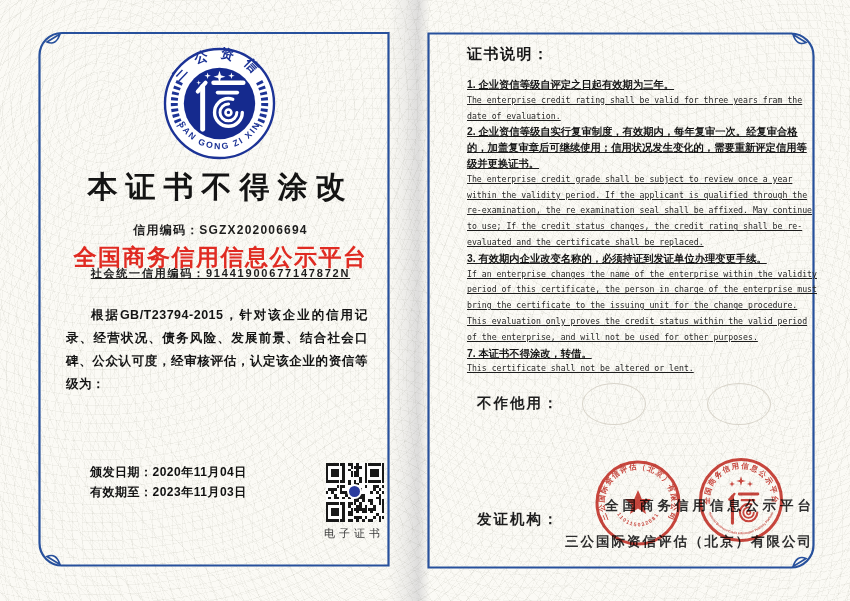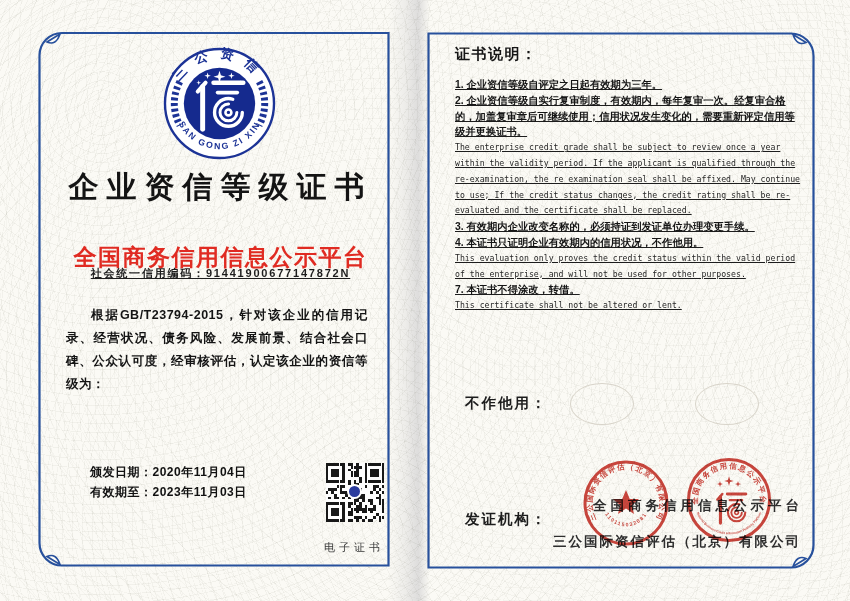--- a/index.html
+++ b/index.html
@@ -12,21 +12,21 @@
       repeating-radial-gradient(circle at 80% 8%,  rgba(140,140,122,.07)  0 .8px, transparent .8px 11px),
       repeating-radial-gradient(circle at 94% 62%, rgba(140,140,122,.08)  0 .8px, transparent .8px 8px),
       repeating-radial-gradient(circle at 45% 88%, rgba(140,140,122,.07)  0 .8px, transparent .8px 10px),
       repeating-radial-gradient(circle at 22% 62%, rgba(140,140,122,.06)  0 .8px, transparent .8px 12px),
       repeating-radial-gradient(circle at 62% 35%, rgba(140,140,122,.055) 0 .8px, transparent .8px 13px);}
   .frames{position:absolute;left:0;top:0;pointer-events:none;}
   .fold{position:absolute;left:388px;top:0;width:42px;height:601px;pointer-events:none;
         background:linear-gradient(to right,rgba(255,255,255,0),rgba(150,150,160,.13) 40%,rgba(105,105,122,.2) 72%,rgba(255,255,255,0));}
   .page{position:absolute;}
   .page-left{left:38px;top:32px;width:351px;height:534px;}
-  .page-right{left:436px;top:33px;width:387px;height:535px;}
+  .page-right{left:448px;top:33px;width:387px;height:535px;}
   .abs{position:absolute;}
   .cshift{left:0;width:100%;box-sizing:border-box;padding-left:14px;text-align:center;}
   
   .emblem{position:absolute;left:125px;top:15px;}
   .title{margin:0;font-family:"Liberation Serif",serif;font-weight:900;font-size:30px;
          letter-spacing:8px;color:#141414;top:135px;}
   .title-en{top:172px;font-size:9px;font-weight:700;letter-spacing:2.4px;color:#1a1a1a;}
   .credit-code{top:190px;font-size:12px;font-weight:700;letter-spacing:1.2px;}
   .company{top:210px;font-size:23px;font-weight:900;letter-spacing:1.5px;color:#e02b22;}
   .social-code{top:234px;font-size:11px;font-weight:700;letter-spacing:1.8px;text-decoration:underline;}
@@ -35,21 +35,21 @@
   .rating{top:340px;font-family:"Liberation Serif",serif;font-weight:900;font-size:36px;
           letter-spacing:4px;color:#cf1d1a;}
   .dline{left:52px;font-size:12px;font-weight:700;letter-spacing:.5px;color:#111;}
   .issue{top:432px;} .valid{top:452px;}
   .query{top:478px;left:64px;font-size:10.5px;font-weight:600;display:flex;gap:10px;color:#222;}
   .qr-wrap{left:286px;top:431px;width:60px;text-align:center;}
   .qr{position:relative;width:57px;height:57px;background:#fdfdfd;margin:0 auto;}
   .qr i{position:absolute;width:2.8px;height:2.8px;background:#181818;}
   .qr-logo{position:absolute;left:21px;top:21px;width:15px;height:15px;border-radius:50%;
            background:#2b3c9e;border:2px solid #fff;box-sizing:border-box;}
-  .qr-caption{margin-top:20px;font-family:"Liberation Serif",serif;font-size:11px;
+  .qr-caption{margin-top:6px;font-family:"Liberation Serif",serif;font-size:11px;
               letter-spacing:4px;color:#3a3a3a;}
   
   .rp-heading{left:19px;top:12px;font-size:15px;font-weight:700;letter-spacing:1.5px;color:#161616;}
   .instructions{left:19px;top:44px;width:350px;text-decoration:underline;}
   .ins-cn{margin:0;font-size:10.3px;font-weight:700;line-height:15.8px;color:#151515;}
   .ins-en{margin:0;font-family:"DejaVu Sans Mono",monospace;font-size:8.2px;line-height:15.8px;color:#262626;}
   .rp-label{font-size:14.5px;font-weight:600;letter-spacing:2px;color:#1d1d1d;}
   .annual{left:29px;top:361px;}
   .oval{border:1px solid #d8d4ca;border-radius:50%;width:62px;height:40px;}
   .oval1{left:134px;top:350px;} .oval2{left:259px;top:350px;}
@@ -107,21 +107,22 @@
         <path d="M -22 -12 L -14 -21" stroke-width="4"></path>
         <path d="M -17 -17 L -17 26" stroke-width="5"></path>
         <path d="M -6 -21 L 24 -21" stroke-width="4.6"></path>
         <path d="M -2 -11 L 18 -11" stroke-width="3.6"></path>
         <circle cx="9" cy="9" r="14" stroke-width="3.4" stroke-dasharray="70 18"></circle>
         <circle cx="9" cy="9" r="8.5" stroke-width="3" stroke-dasharray="40 13"></circle>
         <circle cx="9" cy="9" r="3" stroke-width="2.6"></circle>
       </g>
     </svg>
 
-    <h1 class="abs cshift title">企业资信等级证书</h1>
+    <h1 class="abs cshift title">本证书不得涂改</h1>
+    <div class="abs cshift credit-code">信用编码：SGZX202006694</div>
     <div class="abs cshift company">全国商务信用信息公示平台</div>
     <div class="abs cshift social-code">社会统一信用编码：91441900677147872N</div>
     <p class="abs statement">根据GB/T23794-2015，针对该企业的信用记录、经营状况、债务风险、发展前景、结合社会口碑、公众认可度，经审核评估，认定该企业的资信等级为：</p>
 
     <div class="abs dline issue">颁发日期：2020年11月04日</div>
     <div class="abs dline valid">有效期至：2023年11月03日</div>
 
     <div class="abs qr-wrap">
       <div class="qr">
           <i style="left:0.0px;top:0.0px"></i>
@@ -347,30 +348,31 @@
       <div class="qr-caption">电子证书</div>
     </div>
   </section>
 
   <section class="page page-right">
     <h2 class="abs rp-heading" style="margin:0">证书说明：</h2>
 
     <div class="abs instructions">
       <div class="ins-item">
         <p class="ins-cn">1. 企业资信等级自评定之日起有效期为三年。</p>
+        <p class="ins-en">The enterprise credit rating shall be valid for three years fram the date of evaluation.</p>
       </div>
       <div class="ins-item">
         <p class="ins-cn">2. 企业资信等级自实行复审制度，有效期内，每年复审一次。经复审合格的，加盖复审章后可继续使用；信用状况发生变化的，需要重新评定信用等级并更换证书。</p>
         <p class="ins-en">The enterprise credit grade shall be subject to review once a year within the validity period. If the applicant is qualified through the re-examination, the re examination seal shall be affixed. May continue to use; If the credit status changes, the credit rating shall be re-evaluated and the certificate shall be replaced.</p>
       </div>
       <div class="ins-item">
         <p class="ins-cn">3. 有效期内企业改变名称的，必须持证到发证单位办理变更手续。</p>
+        <p class="ins-en">If an enterprise changes the name of the enterprise within the validity period of this certificate, the person in charge of the enterprise must bring the certificate to the issuing unit for the change procedure.</p>
       </div>
       <div class="ins-item">
-        <p class="ins-cn">4. 本证书只证明企业有效期内的信用状况，不作他用。</p>
         <p class="ins-en">This evaluation only proves the credit status within the valid period of the enterprise, and will not be used for other purposes.</p>
       </div>
       <div class="ins-item">
         <p class="ins-cn">7. 本证书不得涂改，转借。</p>
         <p class="ins-en">This certificate shall not be altered or lent.</p>
       </div>
     </div>
 
     <div class="abs rp-label annual">不作他用：</div>
     <div class="abs oval oval1"></div>

